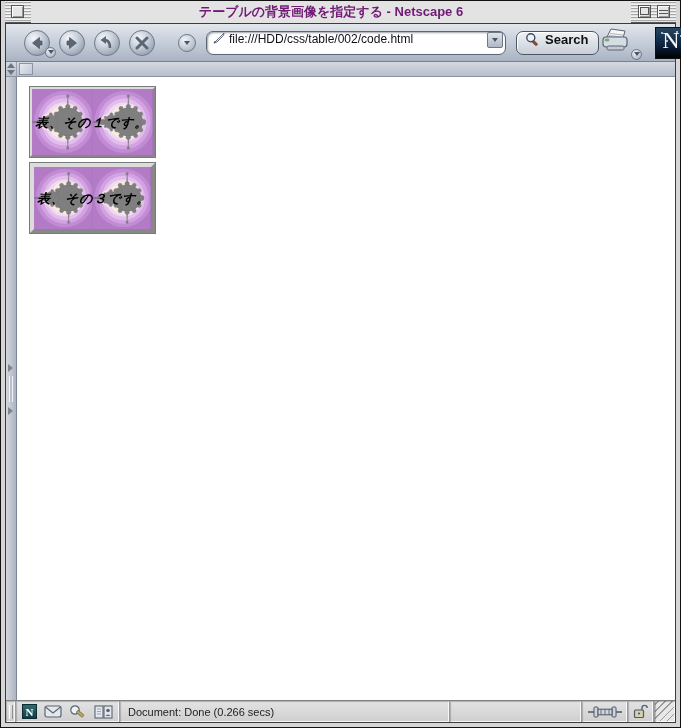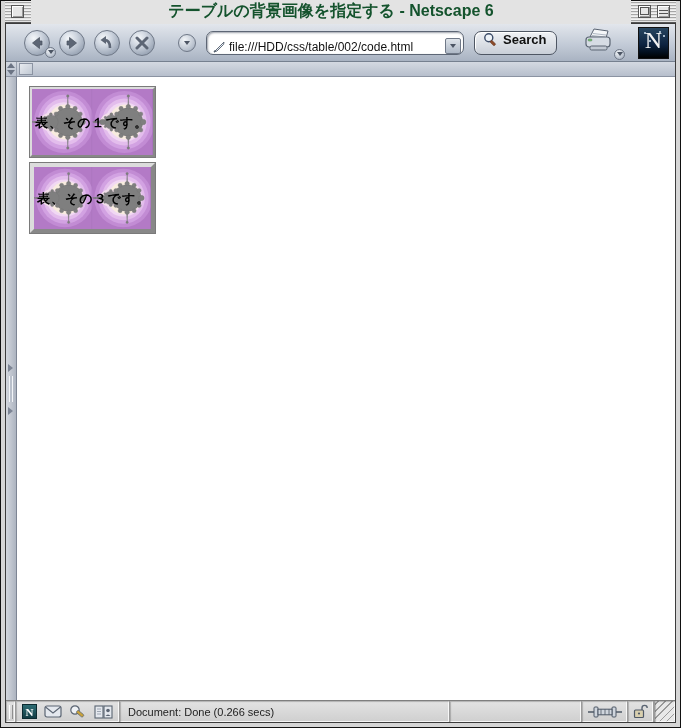--- a/index.html
+++ b/index.html
@@ -23,21 +23,21 @@
   }
   .tb-box{
     width:13px; height:13px; flex:0 0 auto;
     background:#e6e6e6;
     border:1px solid #555;
     box-shadow:inset 1px 1px 0 #fff, inset -1px -1px 0 #9a9a9a;
     margin:0 3px;
   }
   .tb-title{
     flex:1 1 auto; text-align:center;
-    font-size:16px; font-weight:bold; color:#14532d;
+    font-size:13px; font-weight:bold; color:#701a75;
     background:#e3e3e3; padding:2px 10px; margin:0 4px;
     white-space:nowrap; overflow:hidden;
     align-self:center;
   }
   .tb-zoom{ position:relative; }
   .tb-zoom::after{ content:""; position:absolute; left:1px; top:1px; width:7px; height:6px; border:1px solid #555; }
   .tb-shade{ position:relative; }
   .tb-shade::after{ content:""; position:absolute; left:1px; top:4px; width:9px; height:2px; border-top:1px solid #555; border-bottom:1px solid #555; }
 
   .inner{ border:1px solid #3c3c3c; height:700px; display:flex; flex-direction:column; background:#fff; }
@@ -66,24 +66,24 @@
   }
   .tri-down{ width:0; height:0; border-left:3px solid transparent; border-right:3px solid transparent; border-top:4px solid #4c5564; }
   .proxy-sphere{
     width:18px; height:18px; border-radius:50%;
     background:radial-gradient(circle at 35% 30%, #f2f5f8, #b6bfcc 70%, #8d97a8);
     border:1px solid #6f7887;
     display:flex; align-items:center; justify-content:center;
     margin:0 10px 0 14px; flex:0 0 auto;
   }
   .urlbar{
-    width:258px; height:24px; flex:0 0 auto;
+    width:300px; height:24px; flex:0 0 auto;
     background:#fff; border:1px solid #5d6675; border-radius:7px;
     box-shadow:inset 1px 1px 2px rgba(40,50,70,.45);
-    display:flex; align-items:flex-end; padding:0 2px 0 5px;
+    display:flex; align-items:flex-start; padding:0 2px 0 5px;
   }
   .url-input{
     flex:1 1 auto; border:none; outline:none; background:transparent;
     font-family:"Liberation Sans", sans-serif; font-size:12px; color:#111;
     margin-left:4px; min-width:0;
   }
   .url-drop{
     width:16px; height:16px; flex:0 0 auto;
     background:linear-gradient(180deg,#dfe4ea,#aeb8c6);
     border:1px solid #6f7887; border-radius:2px;
@@ -137,21 +137,21 @@
     position:relative;
   }
   .side-arrow{ position:absolute; left:2px; width:0; height:0;
     border-top:4px solid transparent; border-bottom:4px solid transparent; border-left:5px solid #7c8494; }
   .side-arrow.a1{ top:287px; } .side-arrow.a2{ top:330px; }
   .side-handle{
     position:absolute; left:3px; top:299px; width:4px; height:26px;
     border-left:1px solid #f2f4f7; border-right:1px solid #f2f4f7;
     background:#b9c0cb;
   }
-  .content{ flex:1 1 auto; background:#fff; padding:10px 0 0 13px; overflow:hidden; }
+  .content{ flex:1 1 auto; background:#fff; padding:10px 0 0 13px; overflow:hidden;font-style:italic; }
 
   .demo-table{
     width:125px; height:70px; position:relative;
     outline:1px solid #7a7a7a; margin-bottom:6px;
     background:#b87fcb;
   }
   .demo-table.b2{ border:2px outset #dcdcdc; }
   .demo-table.b3{ border:3px outset #dcdcdc; }
   .demo-table.b4{ border:4px outset #dcdcdc; }
   .demo-table svg.fract{ position:absolute; inset:0; width:100%; height:100%; display:block; }

